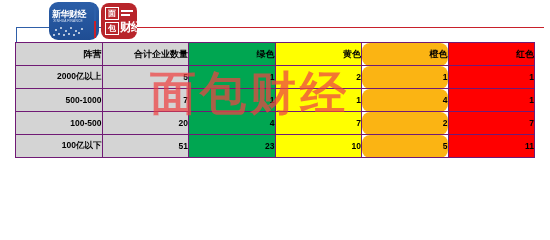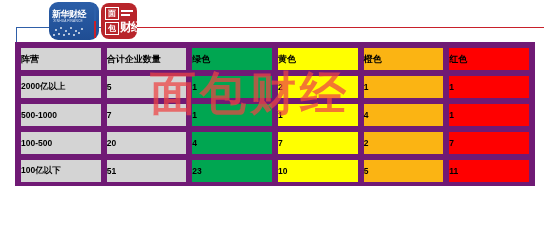--- a/index.html
+++ b/index.html
@@ -169,22 +169,22 @@
     width: 520px;
     z-index: 2;
   }
   table.grid {
     border-collapse: collapse;
     width: 520px;
     table-layout: fixed;
   }
   table.grid td {
     height: 22px;
-    border: 6px solid #701a75;
-    text-align: left;
+    border: 1px solid #701a75;
+    text-align: right;
     vertical-align: middle;
     font-size: 8.5px;
     color: #000000;
     font-weight: bold;
     padding: 0;
     white-space: nowrap;
     margin-top: 44px;
   }
   td.c-grey   { background: #d4d4d4; }
   td.c-green  { background: #00a651; }

